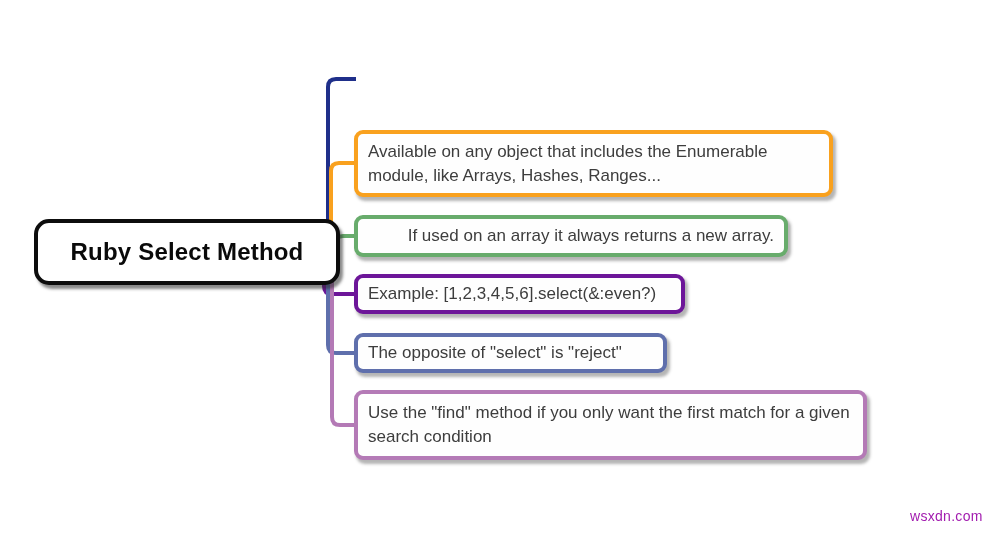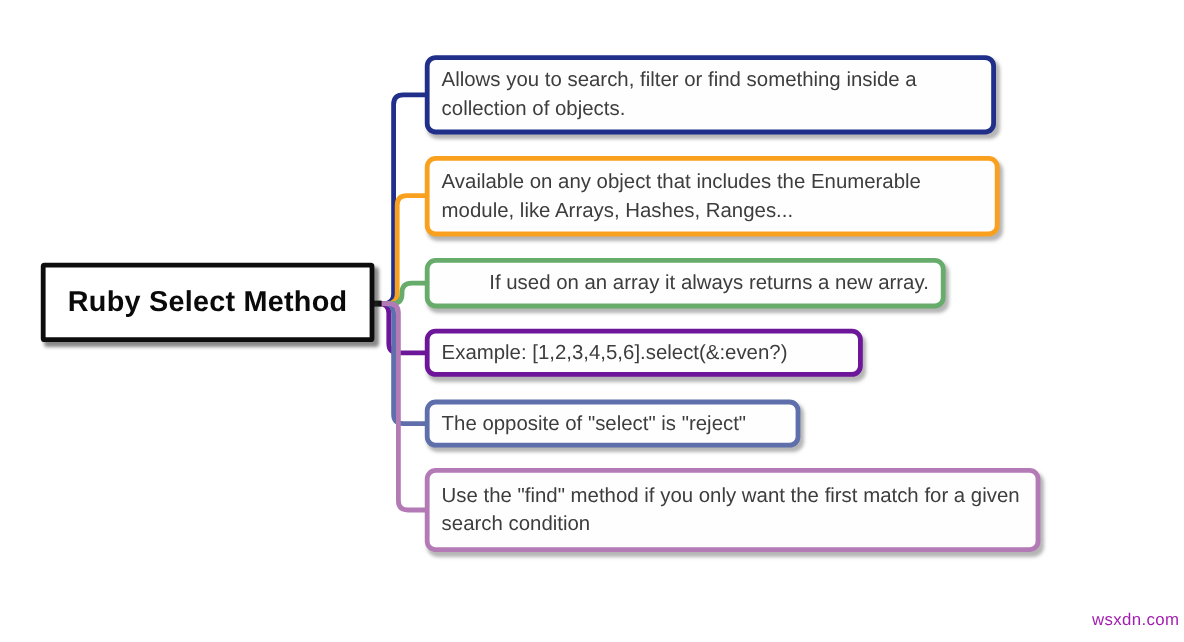--- a/index.html
+++ b/index.html
@@ -32,39 +32,39 @@
     align-items: center;
     padding: 4px 10px;
     font-size: 17px;
     line-height: 24px;
     color: #3d3d3d;
   }
   .root-node {
     position: absolute;
     left: 34px;
     top: 219px;
-    width: 278px;
+    width: 306px;
     height: 66px;
     box-sizing: border-box;
     background: #ffffff;
     border: 4.5px solid #0d0d0d;
-    border-radius: 3px;
+    border-radius: 15px;
     box-shadow: 3px 4px 3px rgba(40,40,40,0.55);
     display: flex;
     align-items: center;
     justify-content: center;
     font-size: 24px;
     font-weight: bold;
     color: #0a0a0a;
     letter-spacing: 0.2px;
   }
   .node-1 { left: 354px; top: 46px;  width: 476px; height: 66px; }
   .node-2 { left: 354px; top: 130px; width: 479px; height: 67px; justify-content: flex-end; }
   .node-3 { left: 354px; top: 215px; width: 434px; height: 42px; justify-content: flex-end; }
-  .node-4 { left: 354px; top: 274px; width: 365px; height: 40px; }
+  .node-4 { left: 354px; top: 274px; width: 331px; height: 40px; }
   .node-5 { left: 354px; top: 333px; width: 313px; height: 40px; }
   .node-6 { left: 354px; top: 390px; width: 513px; height: 70px; }
   .watermark {
     position: absolute;
     left: 910px;
     top: 508px;
     font-size: 14px;
     color: #a21caf;
     letter-spacing: 0.3px;
   }
@@ -81,23 +81,20 @@
     <path d="M 310 253 L 316 253 Q 324 253 324 261 L 324 286 Q 324 294 332 294 L 356 294" fill="none" stroke-width="4" stroke="#6d1699"></path>
     <path d="M 310 253 L 320 253 Q 328 253 328 261 L 328 345 Q 328 353 336 353 L 356 353" fill="none" stroke-width="4" stroke="#5f6fac"></path>
     <path d="M 310 253 L 324 253 Q 332 253 332 261 L 332 417 Q 332 425 340 425 L 356 425" fill="none" stroke-width="4" stroke="#b47ab6"></path>
     <path d="M 305 253 L 318 253" fill="none" stroke="#0d0d0d" stroke-width="5"></path>
   </svg>
 
   <div class="root-node">
     <span>Ruby Select Method</span>
   </div>
 
-  <div class="node node-1" style="border-color: rgb(31, 47, 138);">
-    <span>Allows you to search, filter or find something inside a collection of objects.</span>
-  </div>
 
   <div class="node node-2" style="border-color: rgb(249, 161, 30);">
     <span>Available on any object that includes the Enumerable module, like Arrays, Hashes, Ranges...</span>
   </div>
 
   <div class="node node-3" style="border-color: rgb(104, 172, 108);">
     <span>If used on an array it always returns a new array.</span>
   </div>
 
   <div class="node node-4" style="border-color: rgb(109, 22, 153);">

